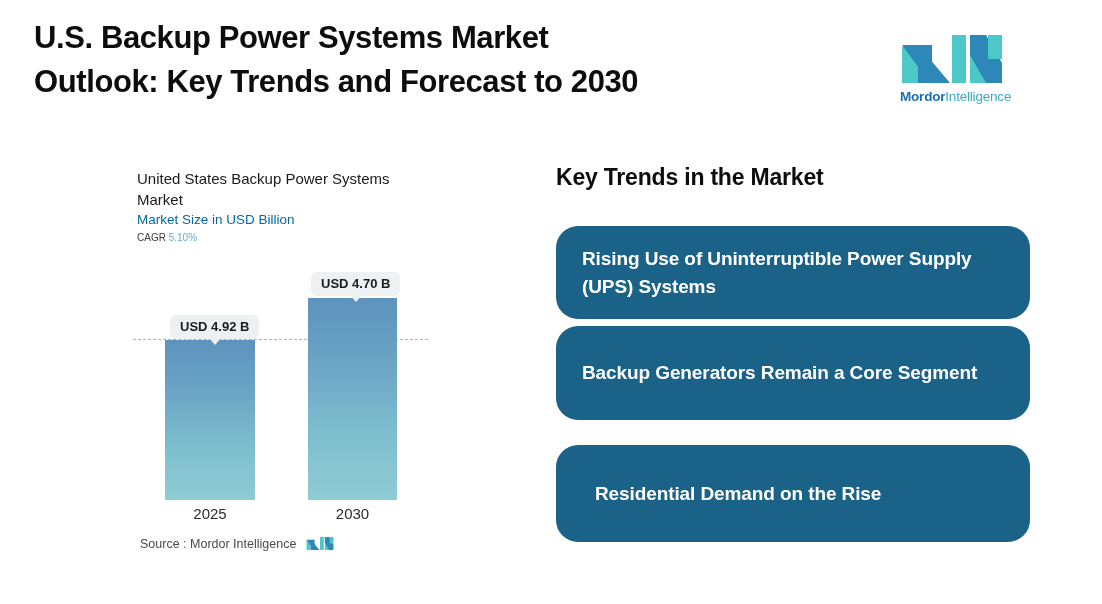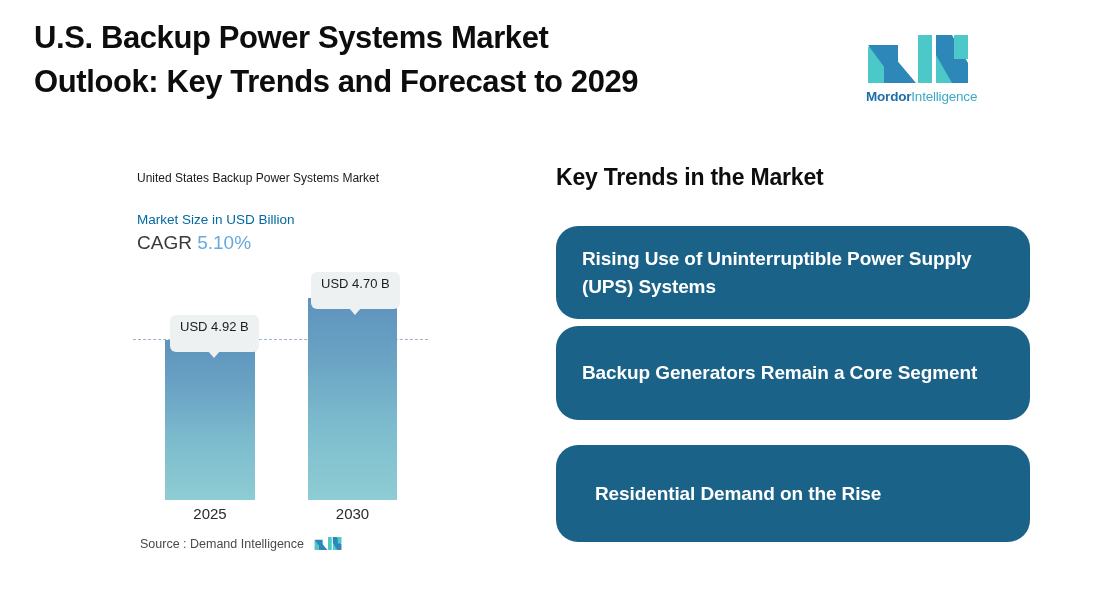--- a/index.html
+++ b/index.html
@@ -20,56 +20,56 @@
     font-size: 31px;
     font-weight: bold;
     line-height: 44px;
     letter-spacing: -0.4px;
     color: #0d0d0d;
   }
   .header-title .l2 { display:block; }
 
   .brand-logo {
     position: absolute;
-    left: 866px; top: 33px;
+    left: 900px; top: 33px;
     width: 104px; height: 75px;
   }
   .brand-mark { width: 104px; height: 52px; display: block; }
   .brand-word {
     margin-top: 4px;
     font-size: 13.5px;
     line-height: 16px;
     white-space: nowrap;
     text-align: center;
   }
   .brand-word .bw-a { color: #1c6fa8; font-weight: bold; letter-spacing: -0.2px; }
   .brand-word .bw-b { color: #3da8c6; font-weight: normal; letter-spacing: -0.2px; }
 
   
   .chart-panel { position: absolute; left: 0; top: 150px; width: 540px; height: 440px; }
 
   .chart-title {
     position: absolute;
     left: 137px; top: 18px;
     width: 290px;
-    font-size: 12px;
+    font-size: 15px;
     line-height: 21px;
     color: #1a1a1a;
     font-weight: 500;
   }
   .chart-subtitle {
     position: absolute;
     left: 137px; top: 62px;
     font-size: 13.5px;
     color: #0369a1;
   }
   .chart-cagr {
     position: absolute;
     left: 137px; top: 82px;
-    font-size: 19px;
+    font-size: 10px;
     color: #3a3a3a;
     white-space: nowrap;
   }
   .chart-cagr .cagr-value { color: #69a9dc; }
 
   .plot { position: absolute; left: 0; top: 0; width: 540px; height: 440px; }
 
   .dashline {
     position: absolute;
     left: 133px; top: 189px;
@@ -93,25 +93,26 @@
     color: #2b2b2b;
     text-align: center;
   }
   .xl-2025 { left: 165px; width: 90px; }
   .xl-2030 { left: 308px; width: 89px; }
 
   .tip {
     position: absolute;
     background: #eef1f2;
     border-radius: 6px;
-    padding: 4px 10px 18px 10px;
+    padding: 4px 10px 5px 10px;
     font-size: 13px;
     color: #1c1c1c;
     white-space: nowrap;
     line-height: 15px;
+    font-weight: bold;
   }
   .tip::after {
     content: "";
     position: absolute;
     left: 50%;
     bottom: -6px;
     margin-left: -6px;
     width: 0; height: 0;
     border-left: 6px solid transparent;
     border-right: 6px solid transparent;
@@ -157,21 +158,21 @@
   .tc-2 { position: absolute; left: 0; top: 176px; height: 94px; }
   .tc-3 { position: absolute; left: 0; top: 295px; height: 97px; padding-left: 39px; }
 </style>
 </head>
 <body>
 
 <div class="page">
 
   <div class="header-title">
     <span class="l1">U.S. Backup Power Systems Market</span>
-    <span class="l2">Outlook: Key Trends and Forecast to 2029</span>
+    <span class="l2">Outlook: Key Trends and Forecast to 2030</span>
   </div>
 
   <div class="brand-logo">
     <svg class="brand-mark" viewBox="0 0 104 52">
       <polygon points="2,14 2,50 18,50 18,40 18,14" fill="#4cc8c8"></polygon>
       <polygon points="2,12 18,12 50,50 30,50" fill="#2d87b8"></polygon>
       <polygon points="18,12 32,12 32,50 18,50" fill="#2d87b8"></polygon>
       <polygon points="52,2 52,50 66,50 66,2" fill="#4cc8c8"></polygon>
       <polygon points="70,2 86,2 86,50 70,50" fill="#4cc8c8"></polygon>
       <polygon points="70,2 86,2 102,30 102,50 86,50 70,22" fill="#2d87b8"></polygon>
@@ -203,21 +204,21 @@
       </div>
 
       <div class="tip tip-2025">USD 4.92 B</div>
       <div class="tip tip-2030">USD 4.70 B</div>
 
       <div class="bar-xlabel xl-2025">2025</div>
       <div class="bar-xlabel xl-2030">2030</div>
     </div>
 
     <div class="source-row">
-      <span class="source-text">Source :  Demand Intelligence</span>
+      <span class="source-text">Source :  Mordor Intelligence</span>
       <svg class="source-logo" viewBox="0 0 104 52">
         <polygon points="2,14 2,50 18,50 18,40 18,14" fill="#4cc8c8"></polygon>
         <polygon points="2,12 18,12 50,50 30,50" fill="#2d87b8"></polygon>
         <polygon points="18,12 32,12 32,50 18,50" fill="#2d87b8"></polygon>
         <polygon points="52,2 52,50 66,50 66,2" fill="#4cc8c8"></polygon>
         <polygon points="70,2 86,2 86,50 70,50" fill="#4cc8c8"></polygon>
         <polygon points="70,2 86,2 102,30 102,50 86,50 70,22" fill="#2d87b8"></polygon>
         <polygon points="88,2 102,2 102,26 88,26" fill="#4cc8c8"></polygon>
       </svg>
     </div>

